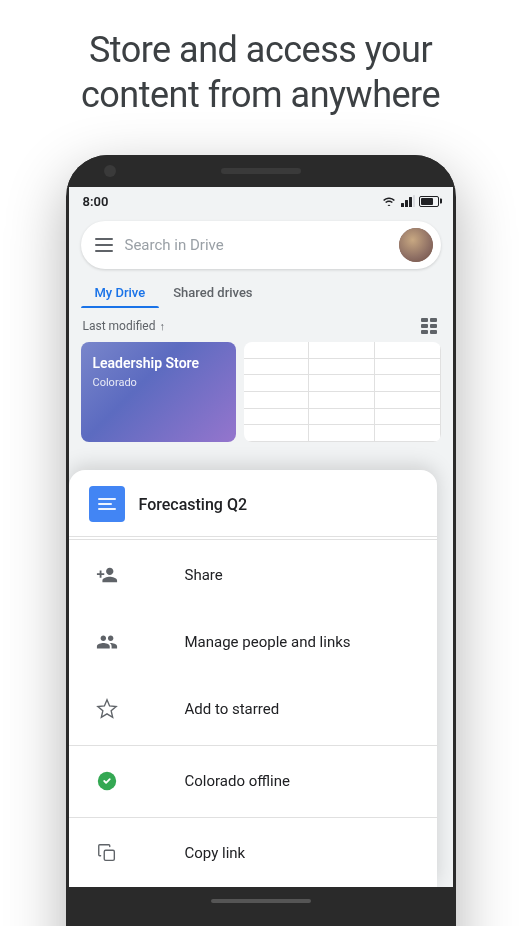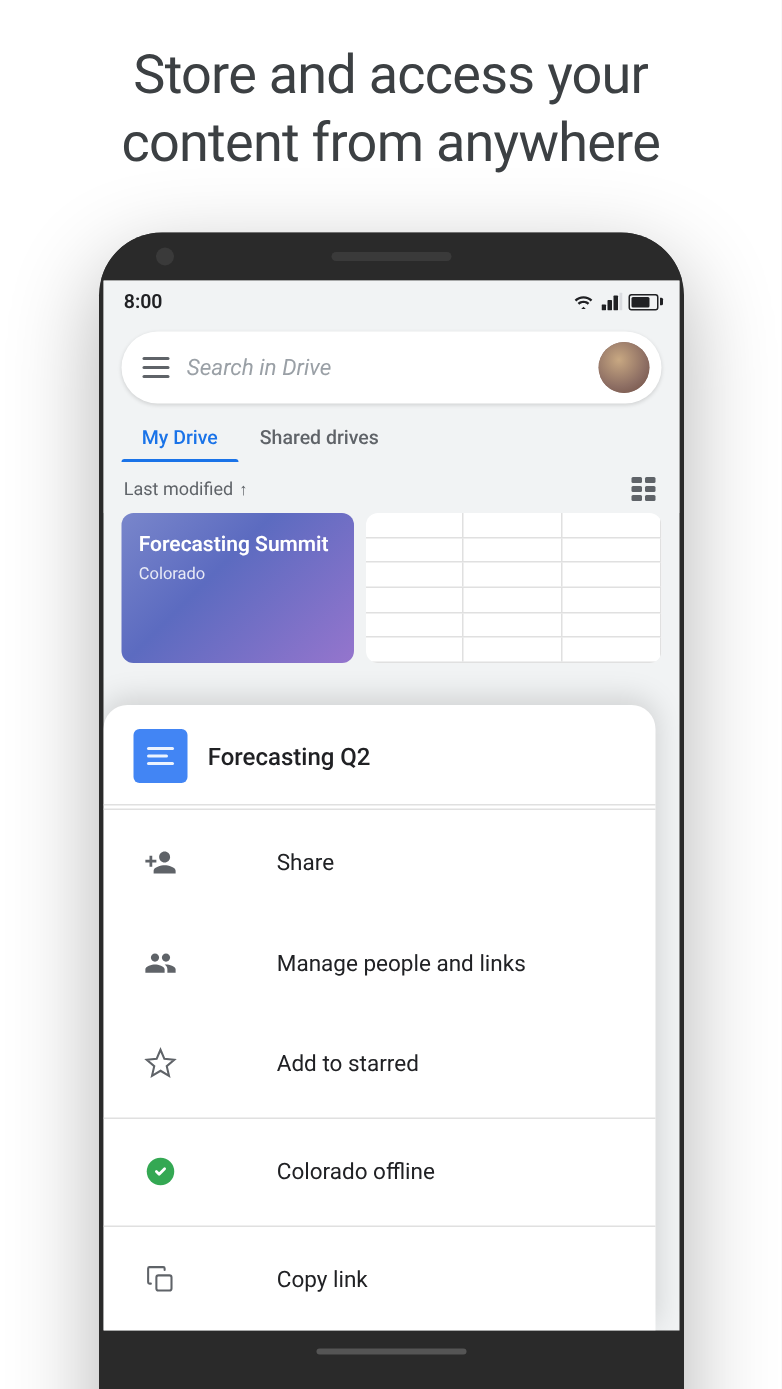--- a/index.html
+++ b/index.html
@@ -115,21 +115,20 @@
       width: 70%;
       height: calc(100% - 2px);
       background: #202124;
       border-radius: 1px;
     }
 
     
     .search-bar-container {
       padding: 6px 12px;
       background: #f1f3f4;
-      font-style: italic;
     }
     .search-bar {
       background: #ffffff;
       border-radius: 24px;
       height: 48px;
       display: flex;
       align-items: center;
       padding: 0 8px 0 14px;
       box-shadow: 0 1px 3px rgba(0,0,0,0.15);
     }
@@ -432,21 +431,21 @@
           <rect x="2" y="8" width="7" height="4" rx="1" fill="#5f6368"></rect>
           <rect x="11" y="8" width="7" height="4" rx="1" fill="#5f6368"></rect>
           <rect x="2" y="14" width="7" height="4" rx="1" fill="#5f6368"></rect>
           <rect x="11" y="14" width="7" height="4" rx="1" fill="#5f6368"></rect>
         </svg>
       </span>
     </div>
 
     <div class="file-grid">
       <div class="file-card-blue">
-        <div class="file-card-title">Forecasting Summit</div>
+        <div class="file-card-title">Leadership Store</div>
         <div class="file-card-subtitle">Colorado</div>
       </div>
       <div class="file-card-white">
         <div class="spreadsheet-lines">
           <div class="ss-row">
               <div class="ss-col"></div>
               <div class="ss-col"></div>
               <div class="ss-col"></div>
             </div>
           <div class="ss-row">

